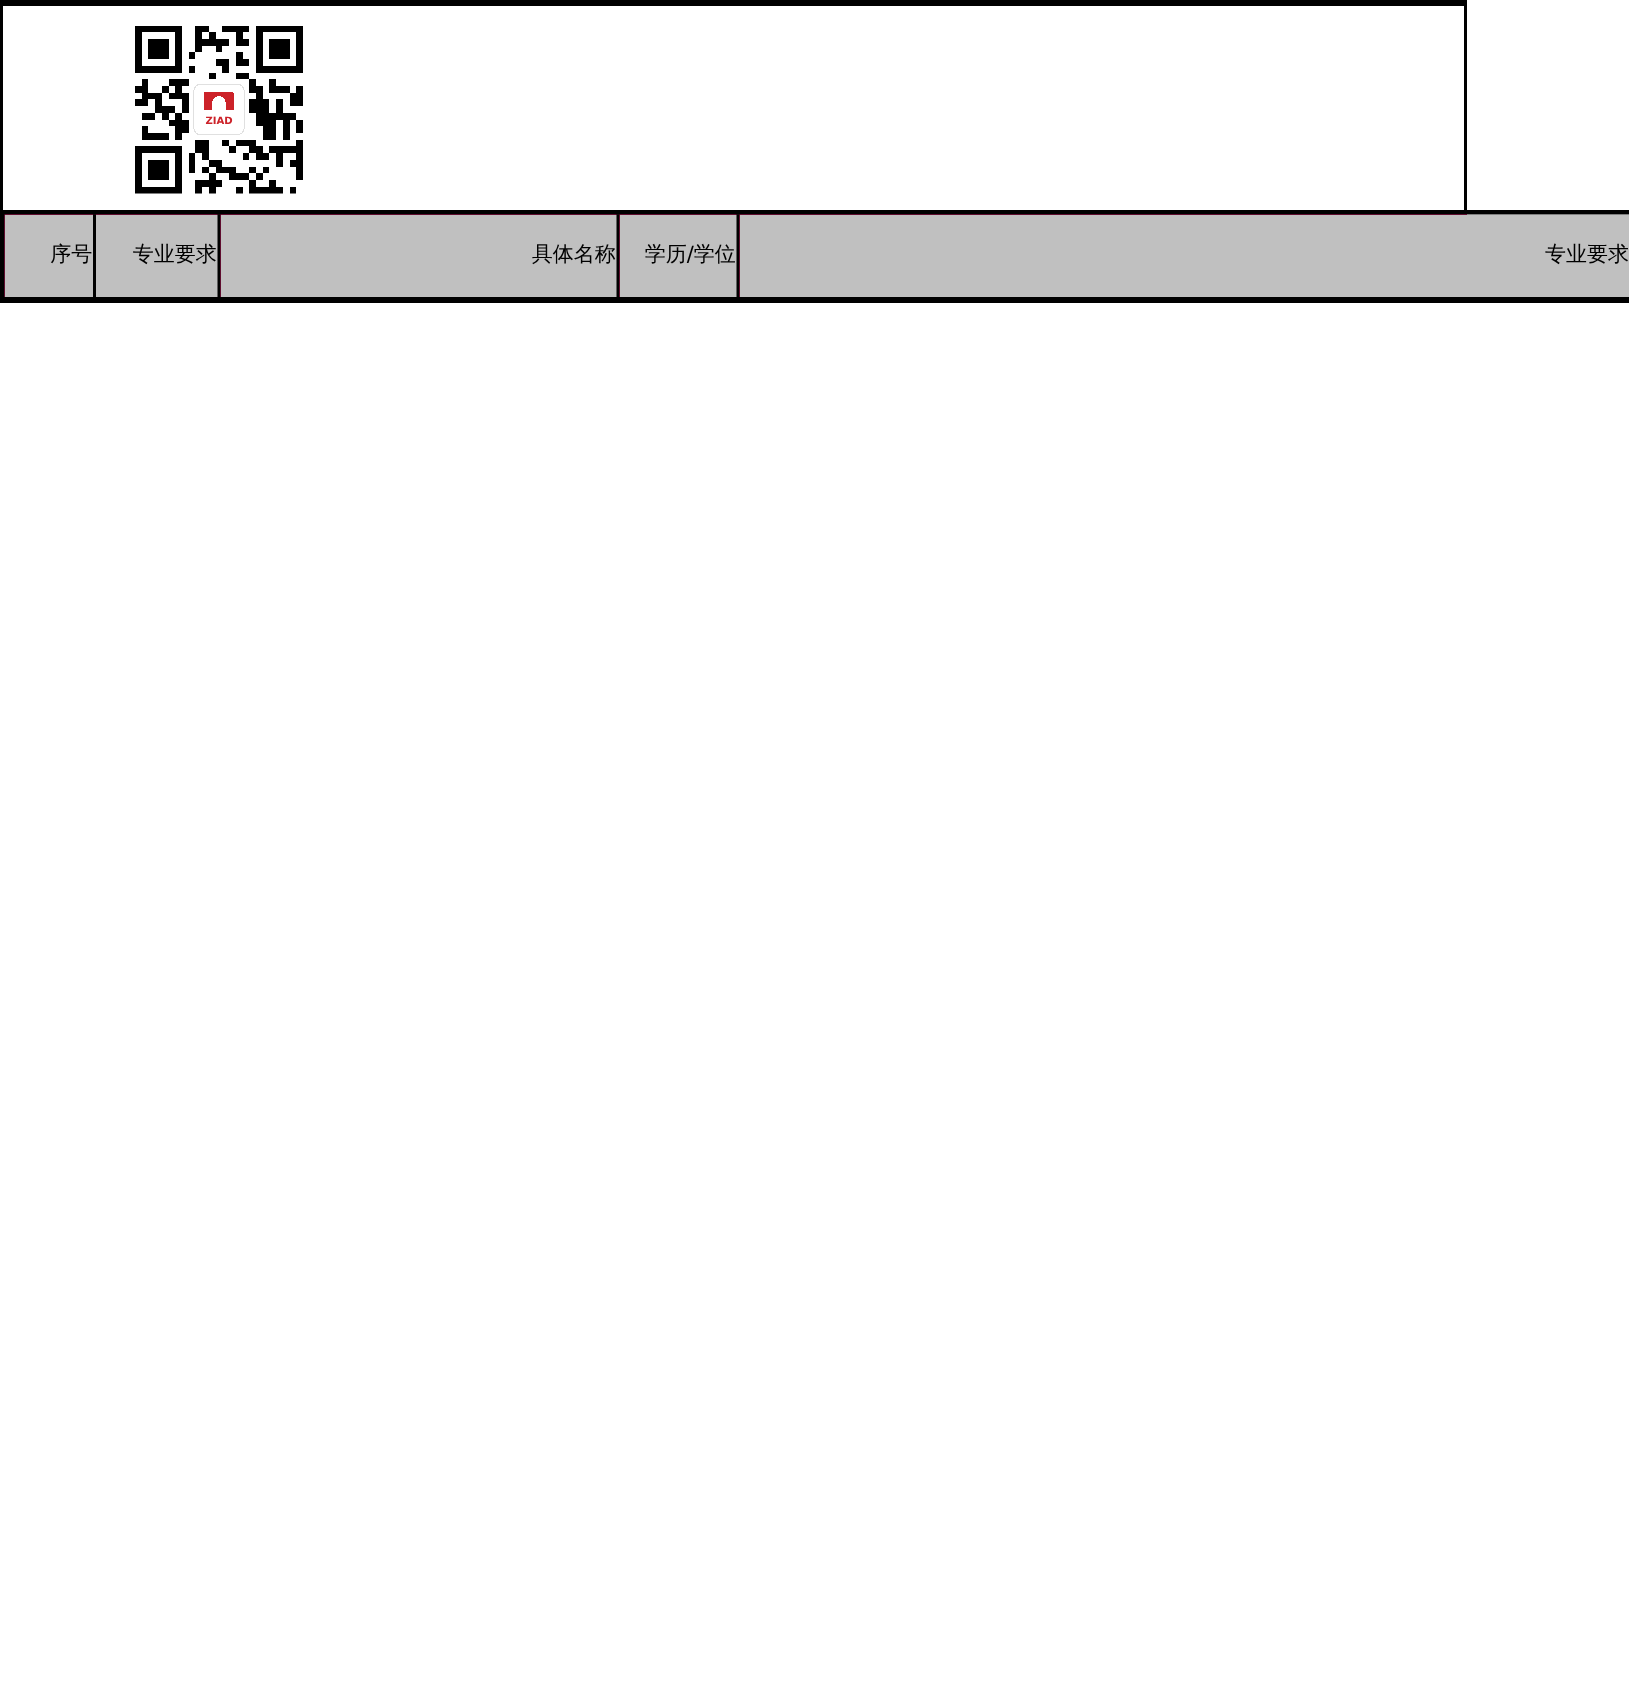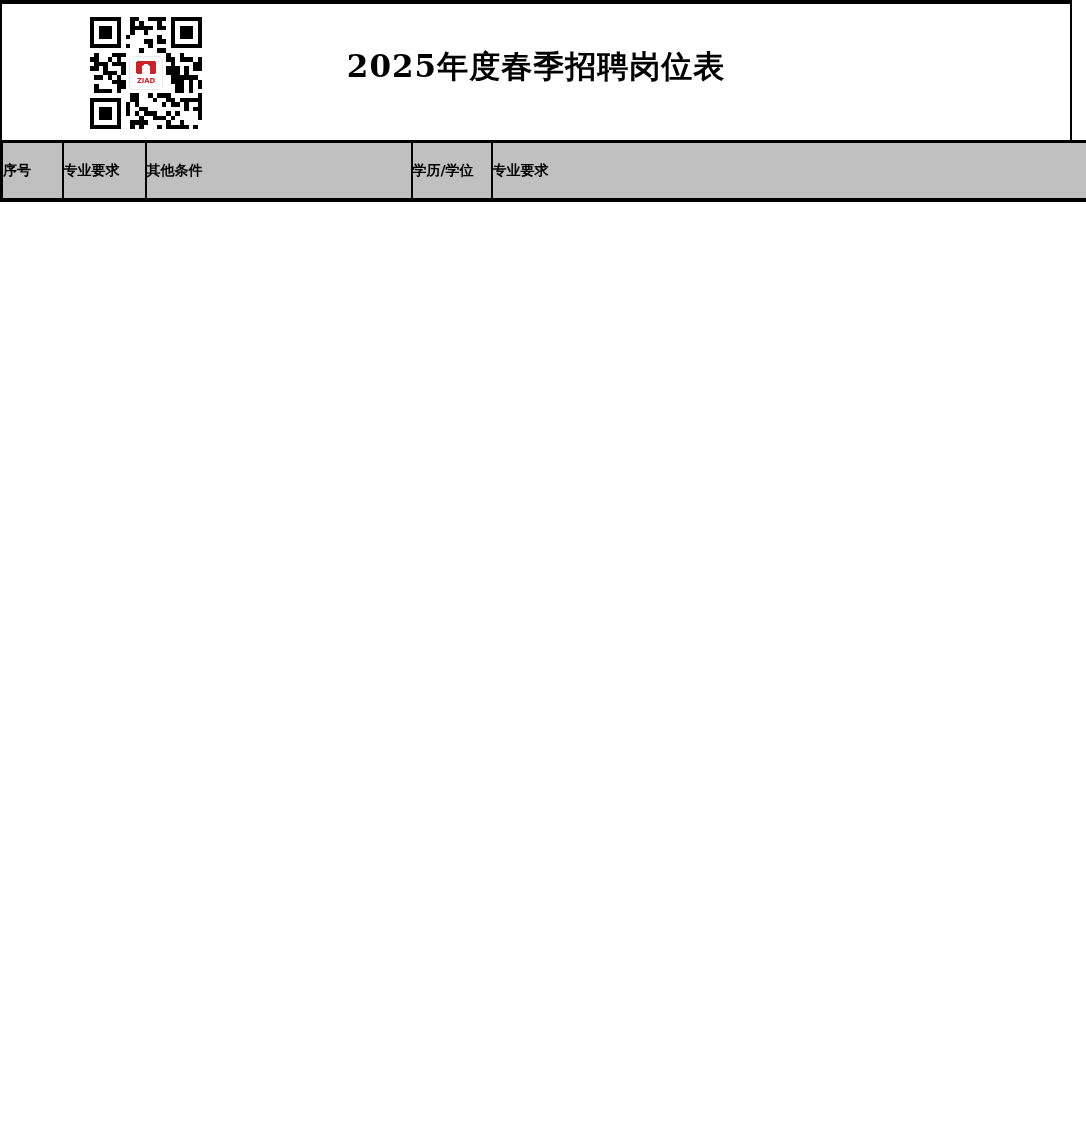--- a/index.html
+++ b/index.html
@@ -8,21 +8,21 @@
     --comment-flag:#2e8b2e;
     --logo-red:#cc2229;
   }
   *{margin:0;padding:0;box-sizing:border-box;}
   html,body{background:#ffffff;}
   body{
     width:1086px;
     font-family:"DejaVu Sans",sans-serif;
     color:#000;
   }
-  .sheet{width:1072px;background:#be185d;}
+  .sheet{width:978px;background:#be185d;}
 
   
   .title-area{
     position:relative;
     height:140px;
     border:2px solid var(--border);
     border-top-width:4px;
     border-bottom:0;
     background:#fff;
   }
@@ -58,22 +58,22 @@
   col.c-other{width:596px;}
 
   th,td{
     border:2px solid var(--border);
     vertical-align:middle;
     overflow:hidden;
   }
   thead tr{height:58px;}
   thead th{
     background:var(--header-bg);
-    font-weight:bold;
-    text-align:left;
+    font-weight:normal;
+    text-align:right;
     border-bottom-width:3px;
   }
   .logo-red{fill:var(--logo-red);}
   .qr-label{
     font-family:"DejaVu Sans",sans-serif;
     font-weight:bold;
     fill:var(--logo-red);
   }
 </style>
 </head>
@@ -256,36 +256,35 @@
           <rect x="76" y="4" width="20" height="20" fill="#fff"></rect>
           <rect x="80" y="8" width="12" height="12" fill="#000"></rect>
           <rect x="0" y="72" width="28" height="28" fill="#000"></rect>
           <rect x="4" y="76" width="20" height="20" fill="#fff"></rect>
           <rect x="8" y="80" width="12" height="12" fill="#000"></rect>
         </g>
       <rect x="35" y="35" width="30" height="30" rx="4" fill="#ffffff" stroke="#e0e0e0" stroke-width="0.6"></rect>
       <path class="logo-red" d="M42.5 39.5 h15 a1.5 1.5 0 0 1 1.5 1.5 v8 a1.5 1.5 0 0 1 -1.5 1.5 h-3.5 v-4.5 a4 4 0 0 0 -8 0 v4.5 h-3.5 a1.5 1.5 0 0 1 -1.5 -1.5 v-8 a1.5 1.5 0 0 1 1.5 -1.5 z"></path>
       <text class="qr-label" x="50" y="58.5" text-anchor="middle" font-size="6">ZIAD</text>
     </svg>
-    <h1 class="page-title">2025年度春季招聘岗位表</h1>
   </div>
 
   <table>
     <colgroup>
       <col class="c-no">
         <col class="c-name">
         <col class="c-major">
         <col class="c-degree">
         <col class="c-other">
     </colgroup>
     <thead>
       <tr>
         <th>序号</th>
         <th>专业要求</th>
-        <th>其他条件</th>
+        <th>具体名称</th>
         <th>学历/学位</th>
         <th>专业要求</th>
       </tr>
     </thead>
     <tbody id="rows"></tbody>
   </table>
 
 </div>
 
 </body></html>

